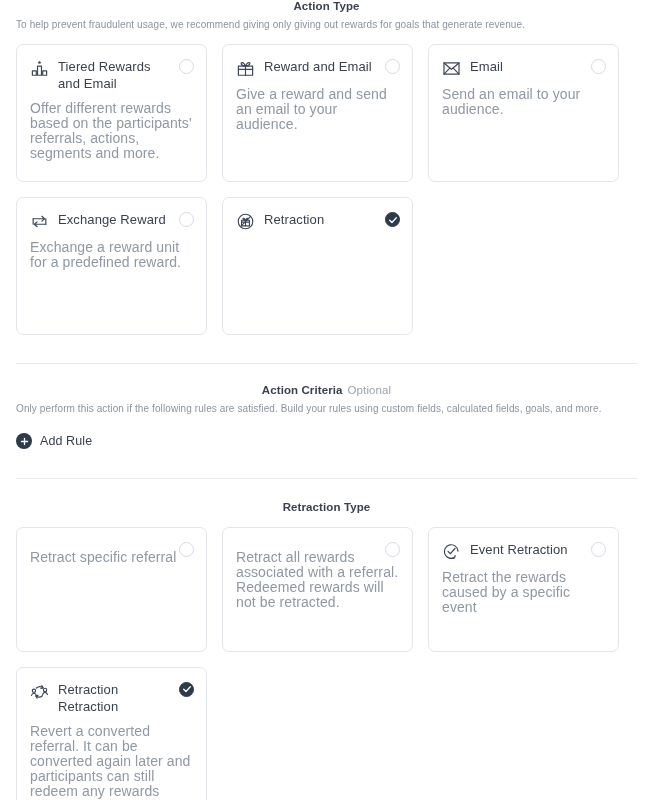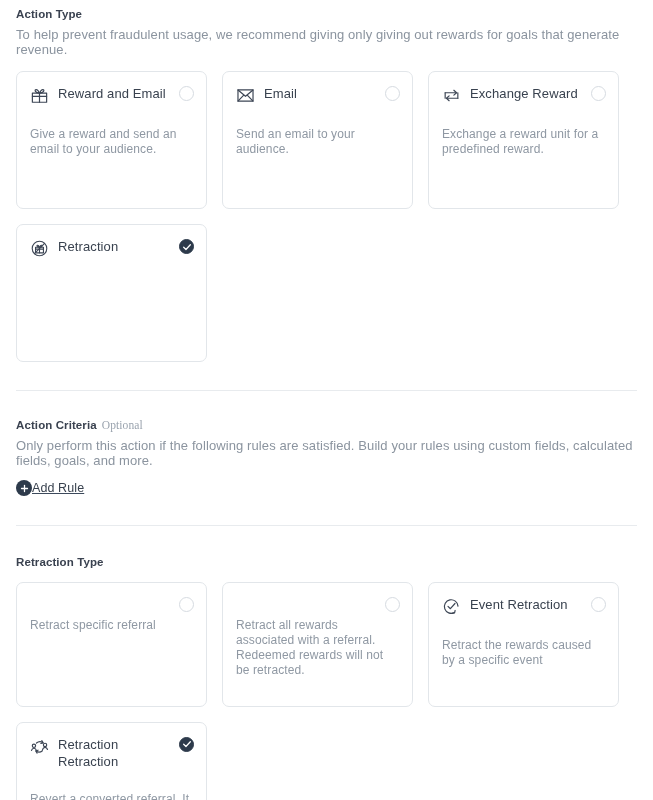--- a/index.html
+++ b/index.html
@@ -12,31 +12,31 @@
     overflow: hidden;
   }
   .page { padding: 0 16px; }
 
   
   .section-head {
     font-size: 11.5px;
     font-weight: bold;
     color: #3a4250;
     letter-spacing: .1px;
-    padding-top: 8px;
+    padding-top: 0;
+    text-align: center;
   }
   .section-head .optional {
     font-weight: normal;
     color: #9aa3ae;
     margin-left: 5px;
     font-size: 11.5px;
-    font-family: Liberation Serif, serif;
   }
   .section-sub {
-    font-size: 13px;
+    font-size: 10px;
     color: #8b949f;
     margin-top: 7px;
     letter-spacing: .1px;
   }
 
   
   .grid {
     display: flex;
     flex-wrap: wrap;
     gap: 15px;
@@ -68,24 +68,24 @@
     color: #3d4655;
   }
   .card-icon svg { display: block; width: 19px; height: 19px; }
   .card-title {
     font-size: 13px;
     line-height: 17px;
     color: #39424f;
     letter-spacing: .1px;
   }
   .card-desc {
-    font-size: 12px;
+    font-size: 14px;
     line-height: 15px;
     color: #8f98a3;
-    margin-top: 22px;
+    margin-top: 9px;
     letter-spacing: .1px;
   }
 
   
   .radio {
     position: absolute;
     top: 14px;
     right: 12px;
     width: 15px;
     height: 15px;
@@ -106,23 +106,23 @@
   .divider {
     height: 1px;
     background: #e8ebee;
     margin: 28px 0 0 0;
   }
 
   
   .add-rule {
     display: inline-flex;
     align-items: center;
-    margin-top: 12px;
+    gap: 8px;
+    margin-top: 19px;
     cursor: pointer;
-    text-decoration: underline;
   }
   .add-rule .plus {
     width: 16px; height: 16px;
     border-radius: 50%;
     background: #2d3a4b;
     display: flex; align-items: center; justify-content: center;
     flex: 0 0 auto;
   }
   .add-rule .plus svg { width: 9px; height: 9px; display: block; }
   .add-rule .label {
@@ -135,20 +135,35 @@
 <body>
 
 <div class="page">
 
   <div>
     <div class="section-head">Action Type</div>
     <div class="section-sub">To help prevent fraudulent usage, we recommend giving only giving out rewards for goals that generate revenue.</div>
 
     <div class="grid">
 
+      <div class="card tall">
+        <div class="card-head">
+          <span class="card-icon">
+            <svg viewBox="0 0 24 24" fill="none" stroke="currentColor" stroke-width="1.5" stroke-linecap="round" stroke-linejoin="round">
+              <path d="M12 2.2l.7 1.4 1.5.2-1.1 1.1.3 1.5-1.4-.7-1.4.7.3-1.5-1.1-1.1 1.5-.2z" fill="currentColor" stroke="none"></path>
+              <rect x="3" y="15" width="5" height="5.5"></rect>
+              <rect x="9.5" y="9" width="5" height="11.5"></rect>
+              <rect x="16" y="15" width="5" height="5.5"></rect>
+            </svg>
+          </span>
+          <span class="card-title">Tiered Rewards and Email</span>
+        </div>
+        <div class="radio"></div>
+        <div class="card-desc">Offer different rewards based on the participants' referrals, actions, segments and more.</div>
+      </div>
 
       <div class="card tall">
         <div class="card-head">
           <span class="card-icon">
             <svg viewBox="0 0 24 24" fill="none" stroke="currentColor" stroke-width="1.5" stroke-linecap="round" stroke-linejoin="round">
               <rect x="3" y="9" width="18" height="11.5"></rect>
               <line x1="12" y1="9" x2="12" y2="20.5"></line>
               <line x1="3" y1="13" x2="21" y2="13"></line>
               <path d="M12 9C12 9 9.8 4 7.4 4.6 5.6 5 6.2 8.6 12 9z"></path>
               <path d="M12 9c0 0 2.2-5 4.6-4.4 1.8.4 1.2 4-4.6 4.4z"></path>

